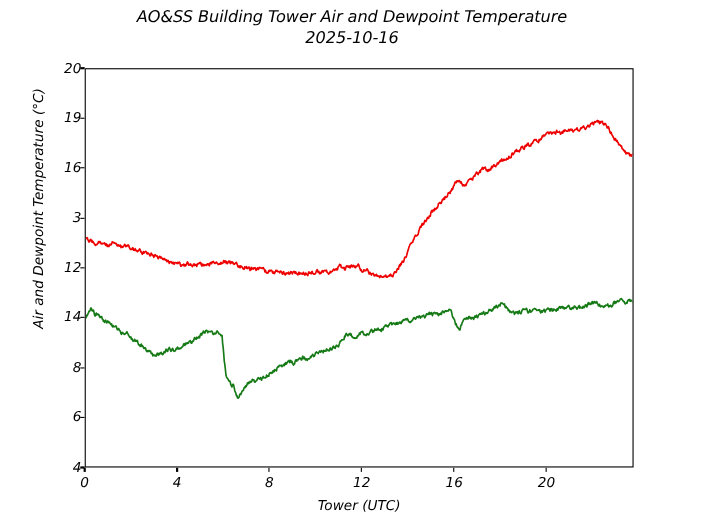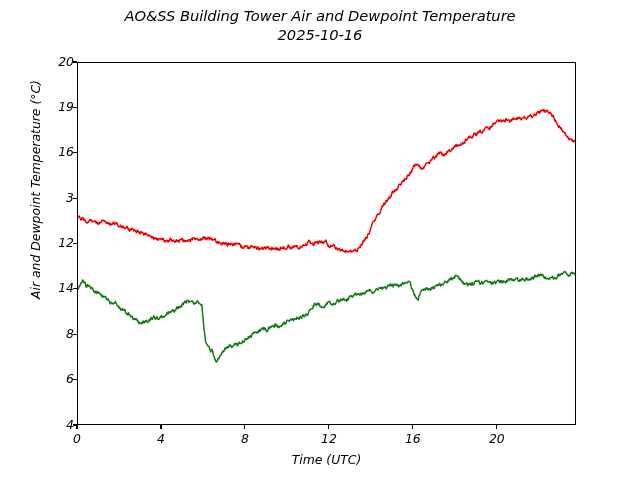--- a/index.html
+++ b/index.html
@@ -150,21 +150,21 @@
       <div class="xtick-label" style="left: 224.943px;">8</div>
       <div class="xtick-mark" style="left: 328.364px;"></div>
       <div class="xtick-label" style="left: 308.914px;">12</div>
       <div class="xtick-mark" style="left: 412.336px;"></div>
       <div class="xtick-label" style="left: 392.886px;">16</div>
       <div class="xtick-mark" style="left: 496.307px;"></div>
       <div class="xtick-label" style="left: 476.857px;">20</div>
     </div>
 
   <div id="ylabel">Air and Dewpoint Temperature (°C)</div>
-  <div id="xlabel">Time (UTC)</div>
+  <div id="xlabel">Tower (UTC)</div>
 
   <div id="plot-area">
     <svg id="plot-svg" viewBox="0 0 499 363" preserveAspectRatio="none">
       <g id="series-group">
           <polyline points="0.00,154.07 0.50,153.89 1.00,152.93 1.50,153.48 2.00,155.29 2.50,156.03 3.00,157.10 3.50,155.52 4.00,155.12 4.50,154.54 4.99,156.65 5.49,155.47 5.99,157.26 6.49,156.40 6.99,157.66 7.49,158.06 7.99,159.11 8.49,159.83 8.99,160.08 9.49,159.24 9.99,159.48 10.49,158.86 10.99,158.34 11.49,156.68 11.99,157.71 12.49,156.65 12.99,156.62 13.49,157.55 13.99,158.65 14.49,158.78 14.98,158.29 15.48,158.64 15.98,158.34 16.48,158.20 16.98,157.69 17.48,158.88 17.98,159.98 18.48,158.52 18.98,159.49 19.48,160.99 19.98,159.69 20.48,160.77 20.98,161.13 21.48,160.21 21.98,158.99 22.48,159.55 22.98,159.68 23.48,158.72 23.98,156.90 24.48,157.42 24.97,157.30 25.47,157.85 25.97,157.52 26.47,158.04 26.97,158.59 27.47,158.16 27.97,158.76 28.47,160.36 28.97,160.55 29.47,159.53 29.97,160.21 30.47,160.84 30.97,159.91 31.47,159.82 31.97,162.12 32.47,161.03 32.97,160.93 33.47,161.90 33.97,161.32 34.47,160.91 34.96,159.77 35.46,159.16 35.96,159.93 36.46,161.30 36.96,160.27 37.46,160.84 37.96,160.17 38.46,159.55 38.96,160.03 39.46,161.77 39.96,162.57 40.46,163.66 40.96,163.76 41.46,163.52 41.96,163.79 42.46,162.27 42.96,162.54 43.46,164.43 43.96,163.92 44.46,164.60 44.95,163.06 45.45,164.47 45.95,165.05 46.45,164.76 46.95,165.82 47.45,165.27 47.95,164.87 48.45,164.00 48.95,163.27 49.45,164.05 49.95,165.95 50.45,165.85 50.95,167.23 51.45,168.12 51.95,166.90 52.45,165.73 52.95,167.19 53.45,166.05 53.95,165.90 54.45,165.49 54.94,165.78 55.44,167.39 55.94,167.92 56.44,166.87 56.94,167.29 57.44,167.89 57.94,168.86 58.44,169.71 58.94,168.37 59.44,167.12 59.94,167.83 60.44,169.27 60.94,168.64 61.44,169.77 61.94,170.95 62.44,169.42 62.94,168.57 63.44,168.84 63.94,169.82 64.44,169.49 64.93,169.72 65.43,171.65 65.93,172.09 66.43,170.90 66.93,170.13 67.43,170.12 67.93,171.49 68.43,170.67 68.93,171.46 69.43,172.04 69.93,172.71 70.43,172.14 70.93,172.93 71.43,172.07 71.93,172.68 72.43,173.45 72.93,173.07 73.43,174.31 73.93,174.91 74.43,173.66 74.92,173.82 75.42,175.19 75.92,176.38 76.42,174.92 76.92,174.97 77.42,174.76 77.92,176.07 78.42,175.29 78.92,176.51 79.42,176.76 79.92,175.39 80.42,177.22 80.92,176.01 81.42,175.75 81.92,175.88 82.42,175.96 82.92,176.68 83.42,175.54 83.92,176.48 84.42,175.70 84.91,175.24 85.41,175.75 85.91,177.52 86.41,179.07 86.91,178.89 87.41,177.65 87.91,177.67 88.41,177.90 88.91,177.11 89.41,178.82 89.91,177.51 90.41,178.83 90.91,178.38 91.41,177.40 91.91,176.10 92.41,175.10 92.91,175.87 93.41,178.04 93.91,177.22 94.41,177.94 94.90,178.06 95.40,176.96 95.90,178.24 96.40,178.37 96.90,179.47 97.40,178.47 97.90,177.31 98.40,176.81 98.90,178.41 99.40,178.16 99.90,177.53 100.40,177.79 100.90,179.15 101.40,177.02 101.90,176.70 102.40,176.92 102.90,176.18 103.40,175.75 103.90,176.67 104.40,175.62 104.89,177.30 105.39,178.69 105.89,177.14 106.39,178.57 106.89,178.62 107.39,177.39 107.89,178.46 108.39,178.21 108.89,177.85 109.39,177.79 109.89,178.26 110.39,176.79 110.89,176.99 111.39,176.77 111.89,178.04 112.39,178.62 112.89,176.12 113.39,176.52 113.89,175.47 114.39,176.75 114.88,175.04 115.38,175.34 115.88,174.66 116.38,175.25 116.88,176.18 117.38,176.54 117.88,175.71 118.38,175.90 118.88,175.29 119.38,176.21 119.88,176.55 120.38,177.52 120.88,177.04 121.38,177.05 121.88,176.54 122.38,177.17 122.88,175.47 123.38,176.72 123.88,176.55 124.38,176.27 124.87,175.48 125.37,173.84 125.87,175.51 126.37,174.64 126.87,174.08 127.37,175.96 127.87,174.82 128.37,176.63 128.87,176.62 129.37,175.28 129.87,174.48 130.37,175.16 130.87,174.27 131.37,176.65 131.87,176.35 132.37,175.08 132.87,175.81 133.37,175.13 133.87,176.57 134.37,176.28 134.86,177.34 135.36,177.04 135.86,176.50 136.36,176.10 136.86,175.58 137.36,176.72 137.86,178.22 138.36,179.59 138.86,179.86 139.36,178.66 139.86,180.14 140.36,180.39 140.86,178.74 141.36,179.51 141.86,179.42 142.36,180.33 142.86,181.14 143.36,181.57 143.86,181.91 144.36,179.61 144.85,180.62 145.35,180.51 145.85,179.37 146.35,180.98 146.85,181.24 147.35,180.08 147.85,180.59 148.35,179.75 148.85,181.60 149.35,182.92 149.85,181.67 150.35,180.08 150.85,182.06 151.35,180.67 151.85,180.99 152.35,181.59 152.85,180.42 153.35,180.84 153.85,180.29 154.35,181.69 154.84,182.71 155.34,182.03 155.84,180.75 156.34,180.46 156.84,181.98 157.34,181.19 157.84,180.15 158.34,180.63 158.84,180.33 159.34,180.65 159.84,180.68 160.34,181.11 160.84,180.38 161.34,180.23 161.84,181.24 162.34,182.00 162.84,184.20 163.34,182.74 163.84,184.69 164.34,184.58 164.83,185.41 165.33,184.86 165.83,185.04 166.33,183.21 166.83,182.72 167.33,183.69 167.83,182.84 168.33,182.63 168.83,182.79 169.33,183.38 169.83,185.21 170.33,185.35 170.83,184.09 171.33,185.74 171.83,185.08 172.33,184.03 172.83,182.75 173.33,183.52 173.83,182.86 174.33,183.94 174.82,183.92 175.32,183.96 175.82,184.34 176.32,185.03 176.82,183.42 177.32,184.00 177.82,183.85 178.32,185.09 178.82,186.21 179.32,185.58 179.82,183.79 180.32,185.60 180.82,186.27 181.32,186.89 181.82,185.32 182.32,186.05 182.82,185.11 183.32,185.51 183.82,185.06 184.32,184.40 184.81,186.37 185.31,186.13 185.81,185.45 186.31,183.97 186.81,184.03 187.31,184.80 187.81,186.09 188.31,184.44 188.81,184.06 189.31,183.65 189.81,184.10 190.31,185.64 190.81,184.10 191.31,185.16 191.81,185.87 192.31,186.36 192.81,186.94 193.31,185.40 193.81,184.46 194.31,186.30 194.80,185.22 195.30,185.72 195.80,185.36 196.30,186.02 196.80,185.73 197.30,186.20 197.80,184.53 198.30,185.81 198.80,186.58 199.30,187.04 199.80,185.17 200.30,185.52 200.80,186.62 201.30,186.79 201.80,187.46 202.30,185.44 202.80,184.08 203.30,185.27 203.80,185.41 204.30,185.19 204.79,185.88 205.29,183.98 205.79,183.78 206.29,185.53 206.79,185.63 207.29,186.27 207.79,186.30 208.29,185.95 208.79,185.78 209.29,184.35 209.79,182.96 210.29,182.03 210.79,183.33 211.29,184.68 211.79,183.64 212.29,185.14 212.79,185.96 213.29,184.77 213.79,185.53 214.29,184.13 214.78,183.37 215.28,183.05 215.78,184.39 216.28,183.63 216.78,182.89 217.28,182.79 217.78,182.86 218.28,183.30 218.78,182.53 219.28,184.48 219.78,184.92 220.28,185.18 220.78,186.21 221.28,185.62 221.78,185.24 222.28,183.62 222.78,184.77 223.28,183.79 223.78,183.79 224.28,183.61 224.77,182.41 225.27,181.70 225.77,181.83 226.27,182.71 226.77,182.24 227.27,181.72 227.77,181.11 228.27,182.28 228.77,182.24 229.27,179.94 229.77,179.32 230.27,178.49 230.77,177.23 231.27,177.67 231.77,177.82 232.27,180.16 232.77,180.03 233.27,180.59 233.77,180.65 234.27,180.14 234.76,180.10 235.26,182.24 235.76,182.39 236.26,180.64 236.76,179.18 237.26,178.63 237.76,178.85 238.26,179.61 238.76,179.90 239.26,178.65 239.76,179.48 240.26,180.62 240.76,178.78 241.26,177.96 241.76,178.28 242.26,179.63 242.76,178.48 243.26,178.24 243.76,178.70 244.26,180.02 244.75,178.82 245.25,180.40 245.75,179.21 246.25,179.19 246.75,178.70 247.25,177.79 247.75,177.04 248.25,177.95 248.75,179.98 249.25,181.13 249.75,182.74 250.25,182.07 250.75,183.46 251.25,184.42 251.75,183.99 252.25,184.05 252.75,182.27 253.25,182.57 253.75,183.24 254.25,182.98 254.74,182.97 255.24,181.81 255.74,181.37 256.24,182.22 256.74,183.40 257.24,185.07 257.74,186.12 258.24,184.53 258.74,185.36 259.24,186.37 259.74,187.04 260.24,185.67 260.74,185.62 261.24,185.54 261.74,186.46 262.24,187.90 262.74,187.11 263.24,187.03 263.74,187.60 264.24,186.34 264.73,187.84 265.23,188.05 265.73,187.74 266.23,188.19 266.73,188.13 267.23,189.37 267.73,187.59 268.23,188.42 268.73,188.04 269.23,188.83 269.73,189.08 270.23,188.96 270.73,188.26 271.23,188.59 271.73,187.95 272.23,187.46 272.73,187.08 273.23,188.98 273.73,188.98 274.23,188.80 274.72,188.11 275.22,187.77 275.72,188.01 276.22,186.81 276.72,187.54 277.22,186.27 277.72,187.78 278.22,187.66 278.72,188.55 279.22,188.54 279.72,186.19 280.22,185.41 280.72,184.18 281.22,184.13 281.72,184.68 282.22,184.44 282.72,182.64 283.22,181.27 283.72,181.16 284.22,181.76 284.71,179.33 285.21,177.82 285.71,178.92 286.21,176.70 286.71,177.55 287.21,175.64 287.71,174.46 288.21,174.71 288.71,175.36 289.21,174.15 289.71,171.71 290.21,170.65 290.71,171.06 291.21,170.88 291.71,169.16 292.21,167.16 292.71,165.05 293.21,163.97 293.71,161.83 294.21,160.60 294.70,159.18 295.20,158.77 295.70,157.95 296.20,158.10 296.70,157.21 297.20,157.22 297.70,155.13 298.20,154.74 298.70,152.76 299.20,151.75 299.70,150.81 300.20,151.67 300.70,151.34 301.20,151.12 301.70,150.38 302.20,150.02 302.70,147.03 303.20,145.66 303.70,144.12 304.20,142.83 304.69,143.48 305.19,142.03 305.69,140.36 306.19,141.77 306.69,139.94 307.19,140.86 307.69,139.31 308.19,137.39 308.69,137.80 309.19,138.39 309.69,137.29 310.19,135.76 310.69,134.64 311.19,135.47 311.69,135.40 312.19,133.36 312.69,133.31 313.19,133.53 313.69,130.60 314.19,128.85 314.68,128.34 315.18,129.74 315.68,128.06 316.18,128.08 316.68,128.58 317.18,126.49 317.68,127.46 318.18,127.40 318.68,126.15 319.18,126.32 319.68,125.77 320.18,124.04 320.68,122.00 321.18,121.78 321.68,121.22 322.18,121.07 322.68,121.98 323.18,121.80 323.68,120.07 324.18,118.27 324.67,118.54 325.17,118.44 325.67,116.87 326.17,118.16 326.67,115.72 327.17,116.18 327.67,116.38 328.17,116.17 328.67,115.53 329.17,113.20 329.67,112.18 330.17,112.38 330.67,112.04 331.17,112.91 331.67,110.63 332.17,110.75 332.67,108.67 333.17,109.48 333.67,108.63 334.17,106.23 334.66,105.91 335.16,104.21 335.66,102.66 336.16,102.37 336.66,103.13 337.16,101.49 337.66,101.37 338.16,102.14 338.66,102.10 339.16,101.24 339.66,101.20 340.16,102.17 340.66,103.29 341.16,102.22 341.66,103.40 342.16,104.61 342.66,105.92 343.16,104.95 343.66,105.25 344.16,106.03 344.65,105.66 345.15,104.77 345.65,105.70 346.15,103.79 346.65,103.05 347.15,102.08 347.65,101.02 348.15,100.35 348.65,100.15 349.15,99.68 349.65,99.84 350.15,99.21 350.65,99.71 351.15,100.43 351.65,100.57 352.15,98.21 352.65,97.35 353.15,96.68 353.65,97.14 354.15,95.43 354.64,94.53 355.14,93.36 355.64,93.87 356.14,95.03 356.64,95.67 357.14,94.06 357.64,94.07 358.14,92.36 358.64,93.68 359.14,91.40 359.64,90.85 360.14,90.18 360.64,89.22 361.14,90.92 361.64,90.00 362.14,89.30 362.64,89.65 363.14,88.95 363.64,90.64 364.14,91.87 364.63,91.23 365.13,92.77 365.63,92.72 366.13,91.11 366.63,92.21 367.13,91.38 367.63,90.76 368.13,91.48 368.63,89.37 369.13,88.26 369.63,89.50 370.13,88.20 370.63,87.42 371.13,86.69 371.63,88.05 372.13,88.11 372.63,88.50 373.13,87.21 373.63,87.02 374.13,85.39 374.62,84.98 375.12,85.94 375.62,84.36 376.12,84.28 376.62,83.00 377.12,83.76 377.62,82.43 378.12,81.48 378.62,83.31 379.12,83.40 379.62,82.38 380.12,81.76 380.62,82.70 381.12,82.33 381.62,82.23 382.12,82.45 382.62,80.87 383.12,81.50 383.62,81.78 384.12,81.18 384.61,79.20 385.11,80.44 385.61,80.53 386.11,79.97 386.61,80.28 387.11,77.73 387.61,76.13 388.11,76.40 388.61,77.52 389.11,76.35 389.61,76.15 390.11,74.63 390.61,73.80 391.11,74.37 391.61,72.91 392.11,74.62 392.61,74.50 393.11,74.19 393.61,74.58 394.11,74.97 394.60,73.17 395.10,73.27 395.60,71.33 396.10,70.36 396.60,70.55 397.10,70.06 397.60,71.85 398.10,72.31 398.60,72.74 399.10,70.23 399.60,69.13 400.10,70.02 400.60,69.60 401.10,68.04 401.60,68.87 402.10,67.08 402.60,68.92 403.10,69.75 403.60,69.93 404.10,69.08 404.59,69.60 405.09,67.44 405.59,67.69 406.09,67.34 406.59,65.85 407.09,65.30 407.59,64.19 408.09,63.89 408.59,63.89 409.09,64.43 409.59,63.94 410.09,65.51 410.59,65.61 411.09,66.13 411.59,66.59 412.09,63.81 412.59,64.73 413.09,63.56 413.59,63.96 414.09,63.47 414.58,62.03 415.08,60.58 415.58,61.17 416.08,59.88 416.58,59.92 417.08,60.61 417.58,59.69 418.08,59.28 418.58,58.28 419.08,57.88 419.58,57.25 420.08,57.00 420.58,57.76 421.08,58.70 421.58,57.28 422.08,57.62 422.58,56.90 423.08,57.43 423.58,58.89 424.08,57.64 424.57,58.01 425.07,57.10 425.57,57.60 426.07,57.15 426.57,58.27 427.07,58.83 427.57,56.94 428.07,55.47 428.57,56.98 429.07,57.23 429.57,57.20 430.07,57.10 430.57,56.49 431.07,57.35 431.57,59.06 432.07,58.23 432.57,57.70 433.07,56.60 433.57,58.09 434.07,56.51 434.56,55.49 435.06,56.53 435.56,55.02 436.06,55.76 436.56,55.93 437.06,55.93 437.56,56.34 438.06,56.29 438.56,55.53 439.06,54.50 439.56,55.96 440.06,55.73 440.56,54.67 441.06,54.36 441.56,55.31 442.06,54.65 442.56,55.92 443.06,56.95 443.56,56.11 444.06,55.60 444.55,55.06 445.05,54.65 445.55,54.66 446.05,54.46 446.55,53.21 447.05,54.80 447.55,55.72 448.05,55.43 448.55,56.10 449.05,55.58 449.55,54.53 450.05,53.23 450.55,53.68 451.05,53.17 451.55,52.41 452.05,52.53 452.55,51.53 453.05,52.65 453.55,53.71 454.05,54.57 454.54,54.09 455.04,53.16 455.54,52.27 456.04,51.73 456.54,50.84 457.04,51.77 457.54,52.30 458.04,52.17 458.54,50.45 459.04,49.27 459.54,49.55 460.04,48.78 460.54,48.18 461.04,49.75 461.54,50.34 462.04,48.70 462.54,47.65 463.04,48.16 463.54,47.82 464.04,47.26 464.53,47.47 465.03,46.47 465.53,47.93 466.03,46.84 466.53,47.64 467.03,49.36 467.53,47.42 468.03,48.75 468.53,47.43 469.03,47.56 469.53,47.34 470.03,48.78 470.53,50.11 471.03,50.56 471.53,49.41 472.03,49.30 472.53,49.52 473.03,50.75 473.53,51.60 474.03,53.31 474.52,53.28 475.02,52.16 475.52,53.19 476.02,55.26 476.52,57.27 477.02,58.28 477.52,57.13 478.02,58.61 478.52,59.90 479.02,60.56 479.52,61.76 480.02,62.64 480.52,64.23 481.02,64.32 481.52,62.98 482.02,64.63 482.52,65.60 483.02,64.72 483.52,66.22 484.02,66.87 484.51,68.56 485.01,68.69 485.51,68.45 486.01,69.24 486.51,69.91 487.01,69.58 487.51,72.12 488.01,72.20 488.51,72.83 489.01,73.87 489.51,73.73 490.01,75.07 490.51,74.61 491.01,76.86 491.51,76.52 492.01,76.01 492.51,76.35 493.01,75.96 493.51,76.77 494.01,76.40 494.50,78.60 495.00,77.54 495.50,78.64 496.00,78.87 496.50,77.77 497.00,77.14 497.50,77.10 498.00,76.90 498.50,78.23 499.00,79.60" fill="none" stroke="#ee0000" stroke-width="1.5" stroke-linejoin="round" stroke-linecap="round"></polyline>
           <polyline points="0.00,226.12 0.50,225.13 1.00,223.40 1.50,223.63 2.00,222.15 2.50,221.15 3.00,219.82 3.50,220.00 4.00,218.76 4.50,216.99 4.99,217.14 5.49,219.14 5.99,219.60 6.49,218.97 6.99,218.98 7.49,221.23 7.99,223.38 8.49,224.33 8.99,222.75 9.49,221.56 9.99,223.27 10.49,222.79 10.99,222.33 11.49,223.27 11.99,223.15 12.49,224.92 12.99,225.73 13.49,224.74 13.99,225.35 14.49,224.87 14.98,227.06 15.48,227.18 15.98,228.96 16.48,228.53 16.98,230.04 17.48,228.83 17.98,228.05 18.48,229.20 18.98,230.60 19.48,229.88 19.98,228.73 20.48,229.44 20.98,230.22 21.48,229.84 21.98,230.53 22.48,231.69 22.98,232.13 23.48,231.50 23.98,233.75 24.48,234.21 24.97,232.92 25.47,234.02 25.97,234.07 26.47,233.93 26.97,233.54 27.47,233.22 27.97,234.67 28.47,236.40 28.97,236.83 29.47,236.18 29.97,235.63 30.47,237.20 30.97,237.57 31.47,238.38 31.97,240.34 32.47,240.96 32.97,239.39 33.47,239.18 33.97,239.85 34.47,240.62 34.96,240.38 35.46,240.93 35.96,240.32 36.46,240.01 36.96,239.06 37.46,238.56 37.96,240.14 38.46,240.64 38.96,242.11 39.46,242.76 39.96,243.71 40.46,243.76 40.96,243.30 41.46,245.49 41.96,244.81 42.46,245.79 42.96,247.12 43.46,246.95 43.96,247.00 44.46,245.41 44.95,247.09 45.45,246.91 45.95,247.28 46.45,246.37 46.95,246.78 47.45,248.74 47.95,250.48 48.45,250.44 48.95,250.73 49.45,251.98 49.95,250.45 50.45,249.78 50.95,251.86 51.45,251.25 51.95,251.75 52.45,253.08 52.95,253.86 53.45,253.53 53.95,253.10 54.45,253.85 54.94,255.77 55.44,256.58 55.94,256.62 56.44,255.63 56.94,256.48 57.44,255.92 57.94,255.68 58.44,256.56 58.94,256.30 59.44,258.34 59.94,258.60 60.44,258.15 60.94,260.57 61.44,260.12 61.94,259.60 62.44,260.21 62.94,260.53 63.44,260.11 63.94,260.73 64.44,259.07 64.93,258.24 65.43,258.10 65.93,259.99 66.43,258.78 66.93,259.29 67.43,257.83 67.93,258.24 68.43,257.22 68.93,258.84 69.43,258.77 69.93,259.44 70.43,258.65 70.93,256.97 71.43,256.74 71.93,257.68 72.43,256.08 72.93,254.38 73.43,255.10 73.93,256.25 74.43,256.45 74.92,254.43 75.42,253.91 75.92,252.85 76.42,254.08 76.92,255.29 77.42,256.39 77.92,255.76 78.42,254.25 78.92,253.66 79.42,254.81 79.92,256.17 80.42,256.43 80.92,256.13 81.42,255.90 81.92,254.48 82.42,253.47 82.92,254.26 83.42,252.58 83.92,253.46 84.42,254.38 84.91,253.61 85.41,254.14 85.91,253.45 86.41,253.68 86.91,253.16 87.41,252.52 87.91,252.43 88.41,251.47 88.91,249.88 89.41,249.33 89.91,250.98 90.41,250.63 90.91,248.79 91.41,249.21 91.91,249.60 92.41,248.54 92.91,248.81 93.41,248.91 93.91,247.39 94.41,247.09 94.90,246.65 95.40,247.80 95.90,249.03 96.40,248.93 96.90,247.15 97.40,247.44 97.90,246.94 98.40,245.06 98.90,243.82 99.40,245.20 99.90,244.50 100.40,245.48 100.90,243.54 101.40,244.51 101.90,244.36 102.40,243.55 102.90,242.90 103.40,244.08 103.90,242.08 104.40,240.62 104.89,240.01 105.39,241.63 105.89,239.94 106.39,239.25 106.89,238.03 107.39,239.59 107.89,239.12 108.39,239.69 108.89,237.60 109.39,237.59 109.89,237.25 110.39,237.87 110.89,239.40 111.39,238.24 111.89,238.40 112.39,238.45 112.89,238.60 113.39,238.56 113.89,238.13 114.39,237.90 114.88,238.44 115.38,240.10 115.88,241.12 116.38,240.96 116.88,239.91 117.38,240.01 117.88,240.47 118.38,240.15 118.88,238.55 119.38,237.77 119.88,238.76 120.38,238.78 120.88,240.29 121.38,240.65 121.88,240.79 122.38,241.06 122.88,242.24 123.38,241.76 123.88,241.98 124.38,249.05 124.87,252.78 125.37,258.52 125.87,265.29 126.37,268.26 126.87,272.58 127.37,277.68 127.87,279.51 128.37,280.54 128.87,281.02 129.37,281.85 129.87,282.87 130.37,283.53 130.87,283.28 131.37,284.53 131.87,286.99 132.37,287.59 132.87,288.88 133.37,286.97 133.87,286.21 134.37,286.99 134.86,289.19 135.36,291.98 135.86,293.34 136.36,294.12 136.86,296.71 137.36,296.43 137.86,298.61 138.36,298.99 138.86,298.66 139.36,297.96 139.86,295.97 140.36,295.06 140.86,295.70 141.36,294.45 141.86,293.28 142.36,292.16 142.86,292.13 143.36,291.69 143.86,289.64 144.36,288.91 144.85,289.36 145.35,287.66 145.85,288.37 146.35,287.32 146.85,285.34 147.35,286.05 147.85,284.53 148.35,285.45 148.85,284.77 149.35,283.63 149.85,284.57 150.35,284.34 150.85,283.96 151.35,281.80 151.85,282.47 152.35,282.20 152.85,282.47 153.35,284.22 153.85,284.43 154.35,283.78 154.84,283.24 155.34,283.14 155.84,281.85 156.34,280.73 156.84,280.33 157.34,281.05 157.84,281.58 158.34,281.06 158.84,280.25 159.34,282.06 159.84,282.66 160.34,280.55 160.84,279.92 161.34,279.15 161.84,280.52 162.34,280.37 162.84,280.46 163.34,280.56 163.84,280.14 164.34,277.93 164.83,279.28 165.33,279.35 165.83,278.43 166.33,279.04 166.83,276.72 167.33,275.83 167.83,275.78 168.33,276.41 168.83,275.53 169.33,276.16 169.83,275.85 170.33,273.81 170.83,274.69 171.33,274.79 171.83,272.90 172.33,273.23 172.83,273.62 173.33,274.19 173.83,271.60 174.33,270.72 174.82,270.13 175.32,270.56 175.82,269.22 176.32,269.29 176.82,269.31 177.32,269.56 177.82,268.96 178.32,270.27 178.82,269.85 179.32,269.15 179.82,268.41 180.32,269.51 180.82,267.52 181.32,268.42 181.82,266.59 182.32,268.01 182.82,267.07 183.32,266.18 183.82,265.34 184.32,265.54 184.81,264.59 185.31,266.63 185.81,264.96 186.31,264.70 186.81,266.49 187.31,265.49 187.81,266.70 188.31,267.99 188.81,268.88 189.31,267.95 189.81,267.85 190.31,265.53 190.81,264.32 191.31,264.10 191.81,265.37 192.31,263.89 192.81,264.20 193.31,264.00 193.81,263.13 194.31,262.40 194.80,262.53 195.30,263.12 195.80,264.11 196.30,264.18 196.80,261.87 197.30,260.77 197.80,263.02 198.30,262.36 198.80,261.63 199.30,263.76 199.80,264.25 200.30,263.16 200.80,263.31 201.30,264.64 201.80,263.56 202.30,263.14 202.80,263.35 203.30,263.25 203.80,262.56 204.30,261.14 204.79,261.88 205.29,260.28 205.79,260.42 206.29,259.03 206.79,260.14 207.29,261.19 207.79,260.77 208.29,259.57 208.79,257.83 209.29,257.46 209.79,256.96 210.29,257.62 210.79,257.69 211.29,258.41 211.79,257.22 212.29,256.62 212.79,255.93 213.29,257.15 213.79,256.87 214.29,255.67 214.78,256.36 215.28,256.48 215.78,257.64 216.28,255.54 216.78,255.59 217.28,256.23 217.78,256.22 218.28,256.27 218.78,254.21 219.28,254.96 219.78,254.72 220.28,255.87 220.78,255.74 221.28,256.03 221.78,254.31 222.28,253.29 222.78,254.63 223.28,255.20 223.78,254.96 224.28,252.93 224.77,252.16 225.27,251.67 225.77,253.27 226.27,252.96 226.77,253.68 227.27,251.83 227.77,251.02 228.27,250.90 228.77,251.94 229.27,251.96 229.77,252.30 230.27,250.18 230.77,249.03 231.27,247.13 231.77,247.26 232.27,246.72 232.77,245.86 233.27,246.04 233.77,245.87 234.27,245.76 234.76,245.67 235.26,242.59 235.76,243.26 236.26,241.15 236.76,240.07 237.26,241.21 237.76,241.39 238.26,242.40 238.76,240.84 239.26,241.33 239.76,240.44 240.26,240.11 240.76,241.72 241.26,240.68 241.76,243.06 242.26,243.03 242.76,243.95 243.26,243.79 243.76,244.42 244.26,244.05 244.75,244.61 245.25,244.21 245.75,244.36 246.25,244.49 246.75,242.54 247.25,242.95 247.75,241.74 248.25,241.44 248.75,239.83 249.25,241.00 249.75,239.32 250.25,238.78 250.75,238.52 251.25,238.87 251.75,238.27 252.25,239.83 252.75,241.23 253.25,240.93 253.75,241.64 254.25,241.41 254.74,242.14 255.24,241.15 255.74,240.28 256.24,241.26 256.74,241.03 257.24,241.34 257.74,240.14 258.24,239.28 258.74,238.04 259.24,236.94 259.74,236.38 260.24,237.30 260.74,239.10 261.24,237.74 261.74,238.68 262.24,237.60 262.74,236.02 263.24,237.25 263.74,237.13 264.24,236.19 264.73,237.22 265.23,236.16 265.73,235.37 266.23,236.70 266.73,237.16 267.23,237.15 267.73,236.70 268.23,237.79 268.73,238.31 269.23,235.62 269.73,236.33 270.23,236.92 270.73,234.82 271.23,233.82 271.73,233.84 272.23,232.57 272.73,233.09 273.23,232.68 273.73,233.62 274.23,233.26 274.72,234.24 275.22,232.62 275.72,232.53 276.22,231.39 276.72,230.61 277.22,230.40 277.72,230.30 278.22,232.22 278.72,231.78 279.22,230.79 279.72,230.62 280.22,230.78 280.72,231.70 281.22,231.68 281.72,232.01 282.22,230.19 282.72,231.69 283.22,230.26 283.72,231.79 284.22,230.99 284.71,230.40 285.21,229.82 285.71,230.68 286.21,230.01 286.71,231.12 287.21,229.16 287.71,229.51 288.21,228.40 288.71,227.60 289.21,228.11 289.71,227.75 290.21,227.52 290.71,226.82 291.21,227.89 291.71,227.25 292.21,226.57 292.71,227.36 293.21,228.71 293.71,229.28 294.21,230.10 294.70,229.58 295.20,230.10 295.70,229.07 296.20,229.23 296.70,228.28 297.20,227.78 297.70,226.63 298.20,225.83 298.70,225.78 299.20,226.58 299.70,227.06 300.20,226.58 300.70,225.24 301.20,224.92 301.70,224.86 302.20,225.66 302.70,224.79 303.20,224.05 303.70,224.98 304.20,226.16 304.69,224.94 305.19,224.62 305.69,224.96 306.19,223.98 306.69,223.81 307.19,223.54 307.69,224.96 308.19,225.91 308.69,224.84 309.19,224.02 309.69,222.40 310.19,222.12 310.69,222.94 311.19,222.90 311.69,222.16 312.19,220.97 312.69,222.74 313.19,221.62 313.69,222.37 314.19,221.21 314.68,222.64 315.18,223.94 315.68,221.99 316.18,221.29 316.68,221.27 317.18,220.96 317.68,222.18 318.18,221.60 318.68,221.49 319.18,222.44 319.68,221.48 320.18,223.20 320.68,223.87 321.18,222.32 321.68,222.98 322.18,222.78 322.68,221.73 323.18,222.80 323.68,221.42 324.18,219.73 324.67,220.02 325.17,220.53 325.67,221.31 326.17,220.39 326.67,219.65 327.17,219.54 327.67,220.04 328.17,219.53 328.67,219.54 329.17,219.90 329.67,219.63 330.17,218.17 330.67,218.53 331.17,218.53 331.67,218.71 332.17,219.15 332.67,221.47 333.17,223.91 333.67,225.77 334.17,225.70 334.66,227.03 335.16,227.57 335.66,229.91 336.16,232.16 336.66,231.34 337.16,233.30 337.66,234.38 338.16,234.36 338.66,235.47 339.16,235.94 339.66,236.98 340.16,237.02 340.66,234.40 341.16,232.50 341.66,232.35 342.16,230.33 342.66,229.53 343.16,228.18 343.66,227.53 344.16,226.55 344.65,227.01 345.15,226.74 345.65,227.25 346.15,225.61 346.65,226.49 347.15,226.85 347.65,226.93 348.15,224.73 348.65,224.69 349.15,225.87 349.65,226.57 350.15,225.62 350.65,226.85 351.15,225.71 351.65,225.78 352.15,226.12 352.65,227.29 353.15,225.49 353.65,224.32 354.15,225.35 354.64,225.00 355.14,223.55 355.64,225.13 356.14,225.83 356.64,224.68 357.14,223.27 357.64,222.79 358.14,222.16 358.64,222.74 359.14,222.46 359.64,221.57 360.14,222.67 360.64,221.78 361.14,221.25 361.64,220.27 362.14,222.05 362.64,223.17 363.14,222.54 363.64,221.29 364.14,221.94 364.63,221.17 365.13,221.91 365.63,220.85 366.13,220.02 366.63,218.33 367.13,218.94 367.63,218.54 368.13,219.05 368.63,219.64 369.13,219.82 369.63,217.98 370.13,218.76 370.63,217.60 371.13,216.25 371.63,215.79 372.13,216.86 372.63,215.99 373.13,214.57 373.63,215.80 374.13,216.81 374.62,215.91 375.12,214.97 375.62,214.20 376.12,214.78 376.62,215.14 377.12,212.49 377.62,212.49 378.12,212.78 378.62,212.51 379.12,213.16 379.62,213.38 380.12,213.96 380.62,213.27 381.12,216.00 381.62,216.64 382.12,215.61 382.62,217.02 383.12,216.93 383.62,217.48 384.12,219.44 384.61,218.88 385.11,219.18 385.61,220.96 386.11,220.17 386.61,220.38 387.11,221.29 387.61,220.63 388.11,220.24 388.61,219.83 389.11,220.53 389.61,222.76 390.11,222.17 390.61,221.04 391.11,220.32 391.61,221.37 392.11,221.48 392.61,220.37 393.11,222.28 393.61,220.63 394.11,219.47 394.60,221.10 395.10,222.11 395.60,222.09 396.10,220.85 396.60,218.91 397.10,218.36 397.60,217.78 398.10,218.37 398.60,218.00 399.10,218.37 399.60,218.27 400.10,217.80 400.60,217.30 401.10,218.49 401.60,220.39 402.10,221.44 402.60,221.09 403.10,220.58 403.60,218.55 404.10,219.59 404.59,220.73 405.09,220.50 405.59,219.73 406.09,219.19 406.59,218.11 407.09,217.96 407.59,217.66 408.09,217.38 408.59,217.97 409.09,217.83 409.59,218.55 410.09,219.16 410.59,219.18 411.09,218.89 411.59,218.62 412.09,219.30 412.59,218.55 413.09,220.28 413.59,221.40 414.09,220.22 414.58,219.39 415.08,220.77 415.58,219.70 416.08,219.20 416.58,218.16 417.08,219.57 417.58,220.75 418.08,218.96 418.58,218.72 419.08,217.95 419.58,217.94 420.08,216.99 420.58,218.01 421.08,217.62 421.58,218.72 422.08,219.90 422.58,217.64 423.08,217.54 423.58,218.99 424.08,219.87 424.57,217.92 425.07,219.42 425.57,218.02 426.07,218.41 426.57,218.54 427.07,218.96 427.57,219.91 428.07,219.13 428.57,217.51 429.07,219.06 429.57,217.50 430.07,216.67 430.57,215.84 431.07,216.75 431.57,217.21 432.07,215.75 432.57,216.48 433.07,215.68 433.57,217.08 434.07,215.99 434.56,216.99 435.06,217.90 435.56,216.68 436.06,216.93 436.56,217.39 437.06,216.40 437.56,216.32 438.06,215.24 438.56,215.27 439.06,214.56 439.56,215.82 440.06,217.40 440.56,218.21 441.06,217.48 441.56,218.20 442.06,216.81 442.56,216.61 443.06,217.56 443.56,216.62 444.06,215.31 444.55,215.35 445.05,216.30 445.55,216.34 446.05,217.24 446.55,218.11 447.05,217.19 447.55,216.29 448.05,215.54 448.55,214.76 449.05,217.11 449.55,216.09 450.05,216.18 450.55,216.97 451.05,216.97 451.55,217.18 452.05,215.48 452.55,216.00 453.05,216.68 453.55,215.78 454.05,214.20 454.54,213.95 455.04,215.33 455.54,216.08 456.04,214.42 456.54,212.66 457.04,212.06 457.54,213.72 458.04,212.78 458.54,212.74 459.04,213.82 459.54,213.20 460.04,211.70 460.54,211.25 461.04,213.08 461.54,212.76 462.04,211.36 462.54,211.13 463.04,212.32 463.54,212.38 464.04,211.70 464.53,211.23 465.03,213.06 465.53,213.40 466.03,214.86 466.53,215.11 467.03,213.66 467.53,215.51 468.03,215.90 468.53,215.40 469.03,215.07 469.53,215.41 470.03,215.51 470.53,216.42 471.03,216.25 471.53,215.13 472.03,215.51 472.53,214.45 473.03,214.61 473.53,214.49 474.03,214.35 474.52,213.28 475.02,215.24 475.52,216.08 476.02,214.97 476.52,215.39 477.02,214.53 477.52,215.40 478.02,215.92 478.52,215.50 479.02,214.82 479.52,212.78 480.02,211.45 480.52,211.01 481.02,212.99 481.52,211.43 482.02,212.46 482.52,211.45 483.02,210.83 483.52,210.40 484.02,211.07 484.51,211.24 485.01,210.35 485.51,209.59 486.01,208.80 486.51,208.58 487.01,208.50 487.51,209.21 488.01,209.84 488.51,210.73 489.01,211.25 489.51,211.23 490.01,212.65 490.51,213.33 491.01,212.90 491.51,212.19 492.01,212.62 492.51,210.83 493.01,209.89 493.51,209.51 494.01,210.36 494.50,209.20 495.00,210.81 495.50,210.10 496.00,210.11 496.50,210.48 497.00,211.42 497.50,210.69 498.00,212.14 498.50,210.70 499.00,209.67" fill="none" stroke="#157a15" stroke-width="1.5" stroke-linejoin="round" stroke-linecap="round"></polyline>
         </g>
     </svg>
   </div>
 

